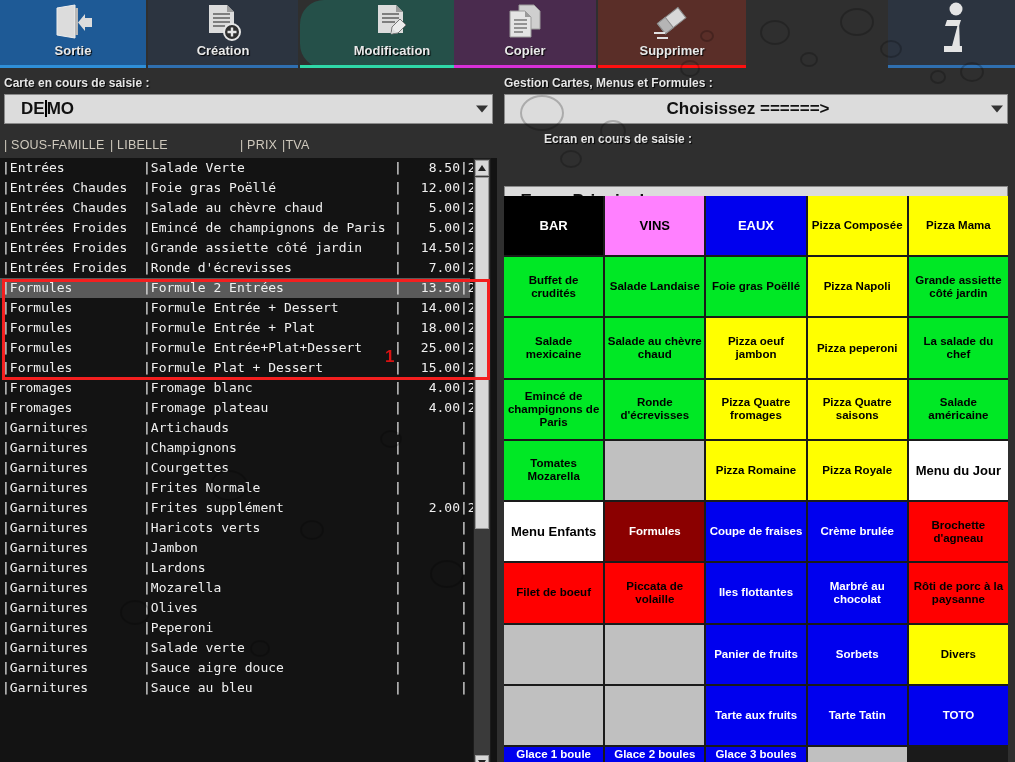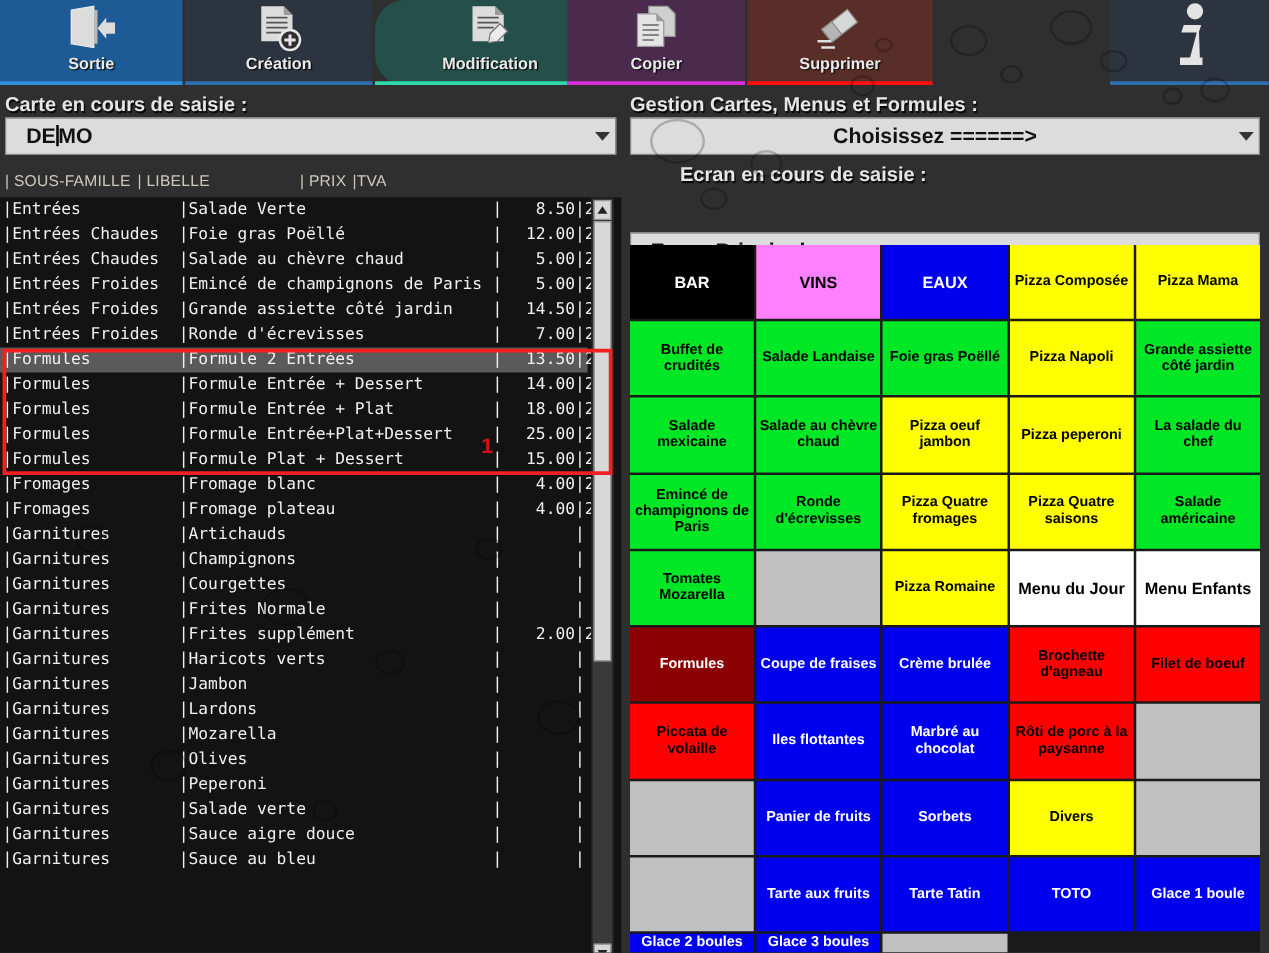--- a/index.html
+++ b/index.html
@@ -17,21 +17,21 @@
   #toolbar{position:absolute;left:0;top:0;width:1015px;height:70px;}
   .tbtn{position:absolute;top:0;height:68px;display:flex;flex-direction:column;
         align-items:center;justify-content:flex-start;cursor:pointer;}
   .tbtn .tico{height:42px;display:flex;align-items:center;justify-content:center;margin-top:2px;}
   .tbtn .tlbl{font-size:13px;font-weight:bold;color:#e9e9e9;line-height:14px;
         text-shadow:1px 1px 1px #000;}
   .tbar{position:absolute;left:0;bottom:0;height:3px;width:100%;}
 
   
   #left{position:absolute;left:0;top:70px;width:497px;height:692px;}
-  .plabel{font-size:16px;font-weight:bold;color:#e6e6e6;text-shadow:1px 1px 1px #000;}
+  .plabel{font-size:12px;font-weight:bold;color:#e6e6e6;text-shadow:1px 1px 1px #000;}
   .combo{background:#dcdcdc;border:1px solid #8a8a8a;color:#000;position:relative;
          display:flex;align-items:center;box-sizing:border-box;}
   .combo .ctxt{font-size:17px;font-weight:bold;color:#111;white-space:nowrap;overflow:hidden;}
   .combo .carrow{position:absolute;right:4px;top:50%;transform:translateY(-50%);
          width:0;height:0;border-left:6px solid transparent;border-right:6px solid transparent;
          border-top:7px solid #333;}
   .cursorbar{display:inline-block;width:2px;height:17px;background:#000;vertical-align:-3px;}
 
   #colhdr{position:absolute;left:4px;top:68px;font-size:12.5px;color:#cfc9bd;
           font-family:"Liberation Sans",sans-serif;letter-spacing:0.2px;}
@@ -314,20 +314,23 @@
       </div>
       <div class="cell" style="background: rgb(0, 232, 37); color: rgb(0, 0, 0);">
         <span>Tomates Mozarella</span>
       </div>
       <div class="cell empty" style="background: rgb(192, 192, 192); color: rgb(0, 0, 0);">
         <span></span>
       </div>
       <div class="cell" style="background: rgb(255, 255, 0); color: rgb(0, 0, 0);">
         <span>Pizza Romaine</span>
       </div>
+      <div class="cell" style="background: rgb(255, 255, 0); color: rgb(0, 0, 0);">
+        <span>Pizza Royale</span>
+      </div>
       <div class="cell big" style="background: rgb(255, 255, 255); color: rgb(0, 0, 0);">
         <span>Menu du Jour</span>
       </div>
       <div class="cell big" style="background: rgb(255, 255, 255); color: rgb(0, 0, 0);">
         <span>Menu Enfants</span>
       </div>
       <div class="cell" style="background: rgb(139, 0, 0); color: rgb(255, 255, 255);">
         <span>Formules</span>
       </div>
       <div class="cell" style="background: rgb(0, 0, 238); color: rgb(255, 255, 255);">

